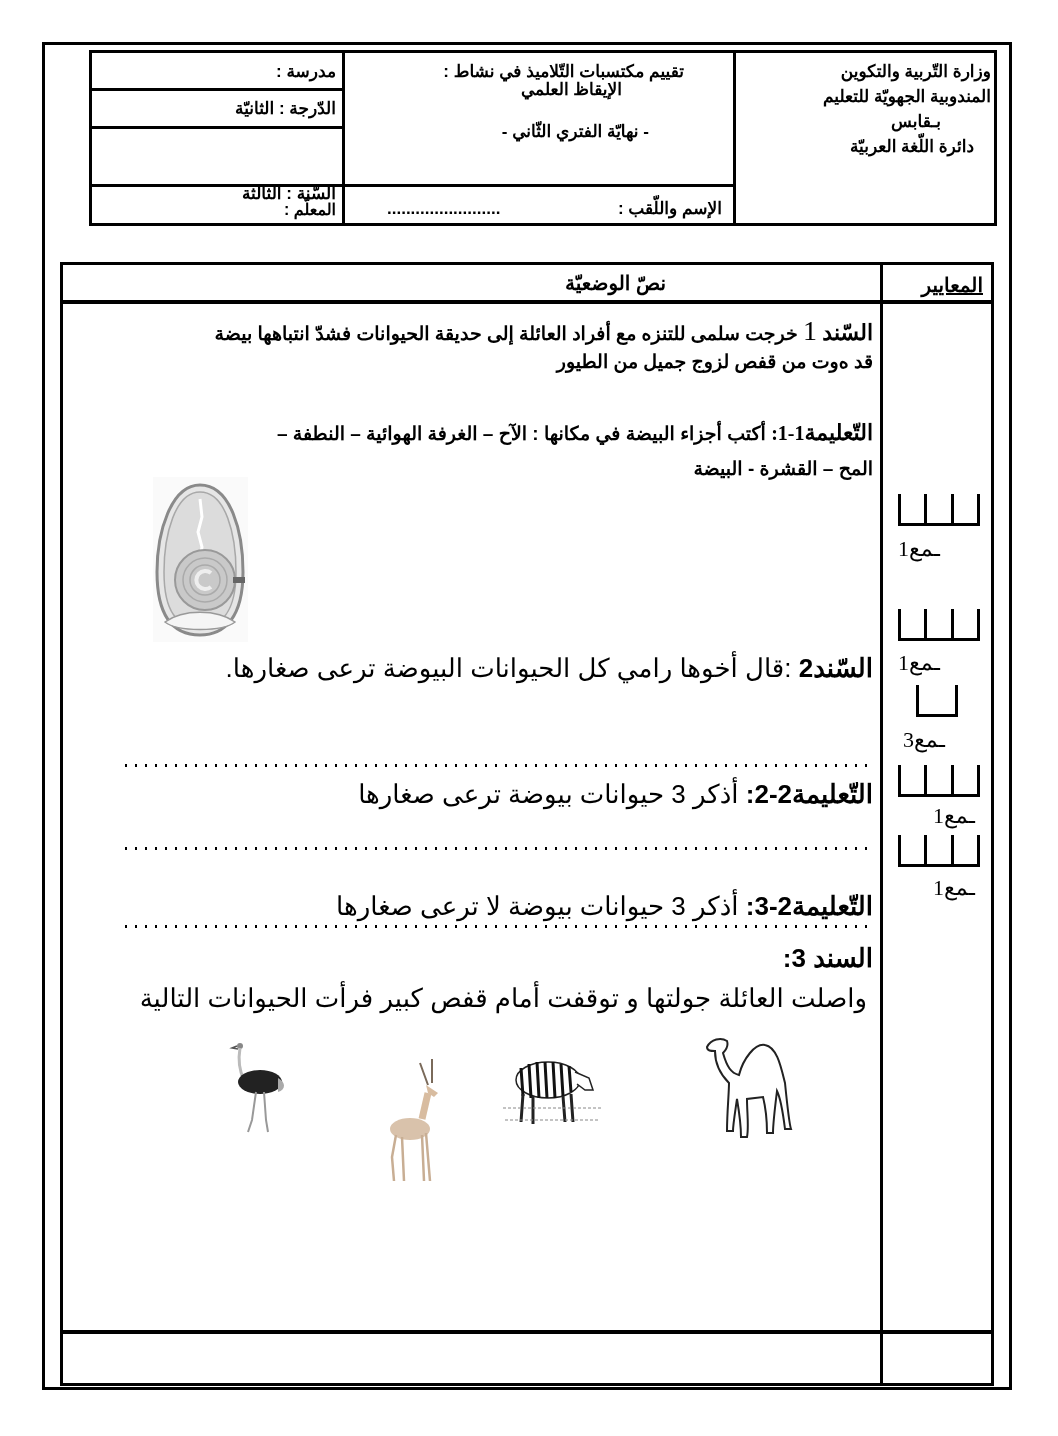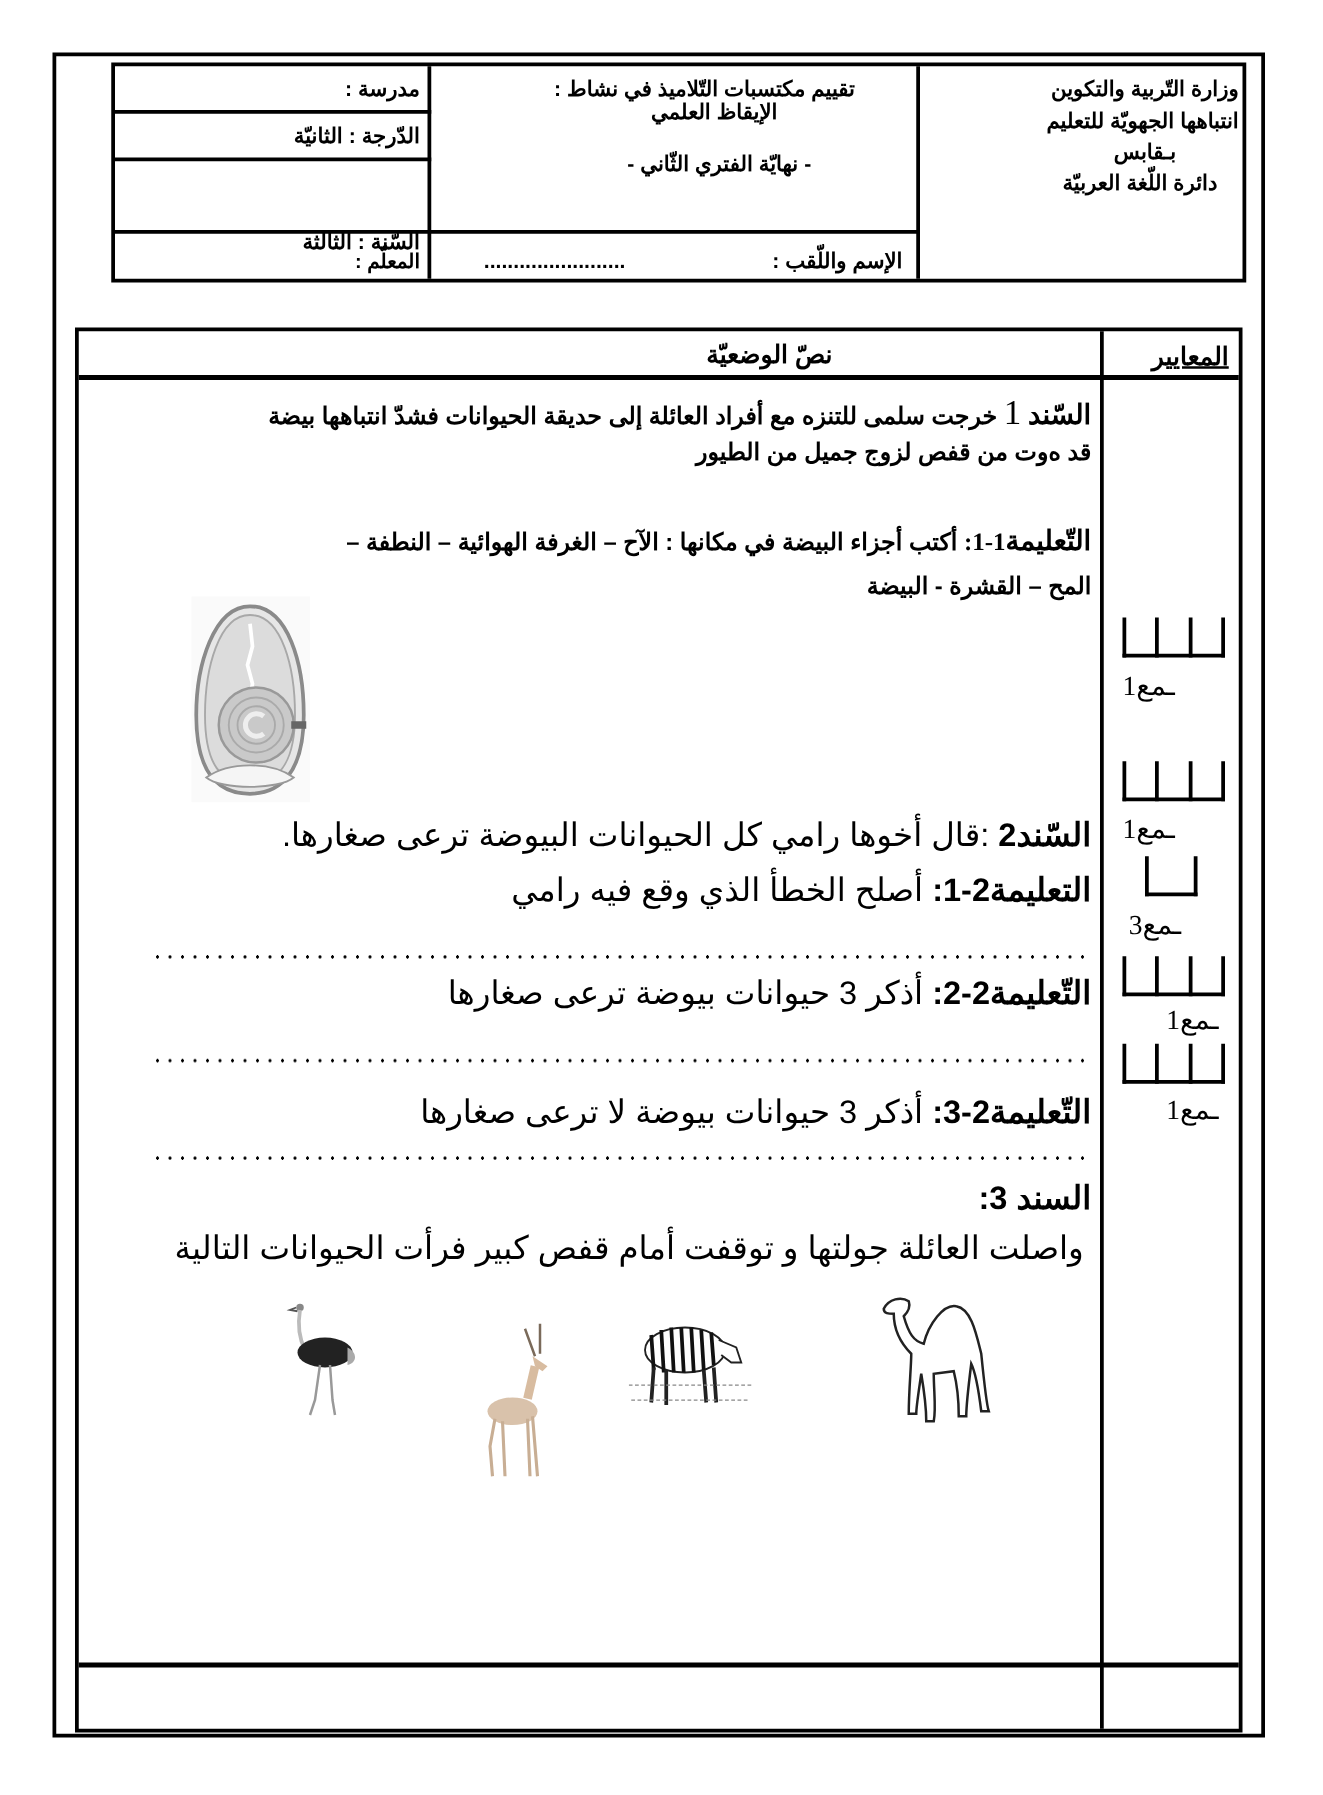--- a/index.html
+++ b/index.html
@@ -36,21 +36,21 @@
 <div class="outer"></div>
 
 <div class="hdr">
   <div class="v" style="left:250px;"></div>
   <div class="v" style="left:641px;"></div>
   <div class="h" style="left:0;width:253px;top:35px;"></div>
   <div class="h" style="left:0;width:253px;top:73px;"></div>
   <div class="h" style="left:0;width:644px;top:131px;"></div>
 
   <div class="txt" style="right:3px;top:8px;">وزارة التّربية والتكوين</div>
-  <div class="txt" style="right:3px;top:33px;">انتباهها الجهويّة للتعليم</div>
+  <div class="txt" style="right:3px;top:33px;">المندوبية الجهويّة للتعليم</div>
   <div class="txt" style="right:53px;top:58px;">بـقابس</div>
   <div class="txt" style="right:20px;top:83px;">دائرة اللّغة العربيّة</div>
 
   <div class="txt" style="right:310px;top:8px;">تقييم مكتسبات التّلاميذ في نشاط :</div>
   <div class="txt" style="right:372px;top:26px;text-align:right;">الإيقاظ العلمي</div>
   <div class="txt" style="right:345px;top:68px;">- نهايّة الفتري الثّاني -</div>
 
   <div class="txt" style="right:272px;top:145px;">الإسم واللّقب :</div>
   <div class="txt" style="left:295px;top:145px;">........................</div>
 
@@ -92,33 +92,29 @@
     <path d="M58 96 A9 9 0 1 0 58 110" fill="none" stroke="#eee" stroke-width="4"></path>
     <rect x="80" y="100" width="12" height="6" fill="#666"></rect>
     <path d="M12 145 C30 132 64 132 82 145 C70 155 24 155 12 145 Z" fill="#f5f5f5" stroke="#999" stroke-width="1.5"></path>
   </svg>
 
   <div class="rtl big" style="right:118px;top:388px;">
     <span class="lbl">السّند</span><span class="lbl">2</span>
     <span>:قال أخوها رامي كل الحيوانات البيوضة ترعى صغارها.</span>
   </div>
 
-  <div class="rtl big" style="right:118px;top:432px;">
-    <span class="lbl">التعليمة</span><span class="lbl">2-1:</span>
-    <span>أصلح الخطأ الذي وقع فيه رامي</span>
-  </div>
   <div class="dots" style="left:58px;width:750px;top:499px;"></div>
 
   <div class="rtl big" style="right:118px;top:514px;">
     <span class="lbl">التّعليمة</span><span class="lbl">2-2:</span>
     <span>أذكر  3 حيوانات بيوضة ترعى صغارها</span>
   </div>
   <div class="dots" style="left:58px;width:750px;top:582px;"></div>
 
-  <div class="rtl big" style="right:118px;top:609px;margin-left:44px;">
+  <div class="rtl big" style="right:118px;top:626px;margin-left:44px;">
     <span class="lbl">التّعليمة</span><span class="lbl">2-3:</span>
     <span>أذكر 3 حيوانات بيوضة لا ترعى صغارها</span>
   </div>
   <div class="dots" style="left:58px;width:750px;top:660px;"></div>
 
   <div class="rtl big lbl" style="right:118px;top:678px;">السند 3:</div>
   <div class="rtl big" style="right:124px;top:718px;">واصلت العائلة جولتها و توقفت أمام قفص كبير فرأت الحيوانات التالية</div>
 
   <svg class="pic" style="left:165px;top:775px;" width="60" height="95" viewBox="0 0 60 95">
     <path d="M9 6 L4 8 L10 9" stroke="#555" fill="none" stroke-width="1.5"></path>

